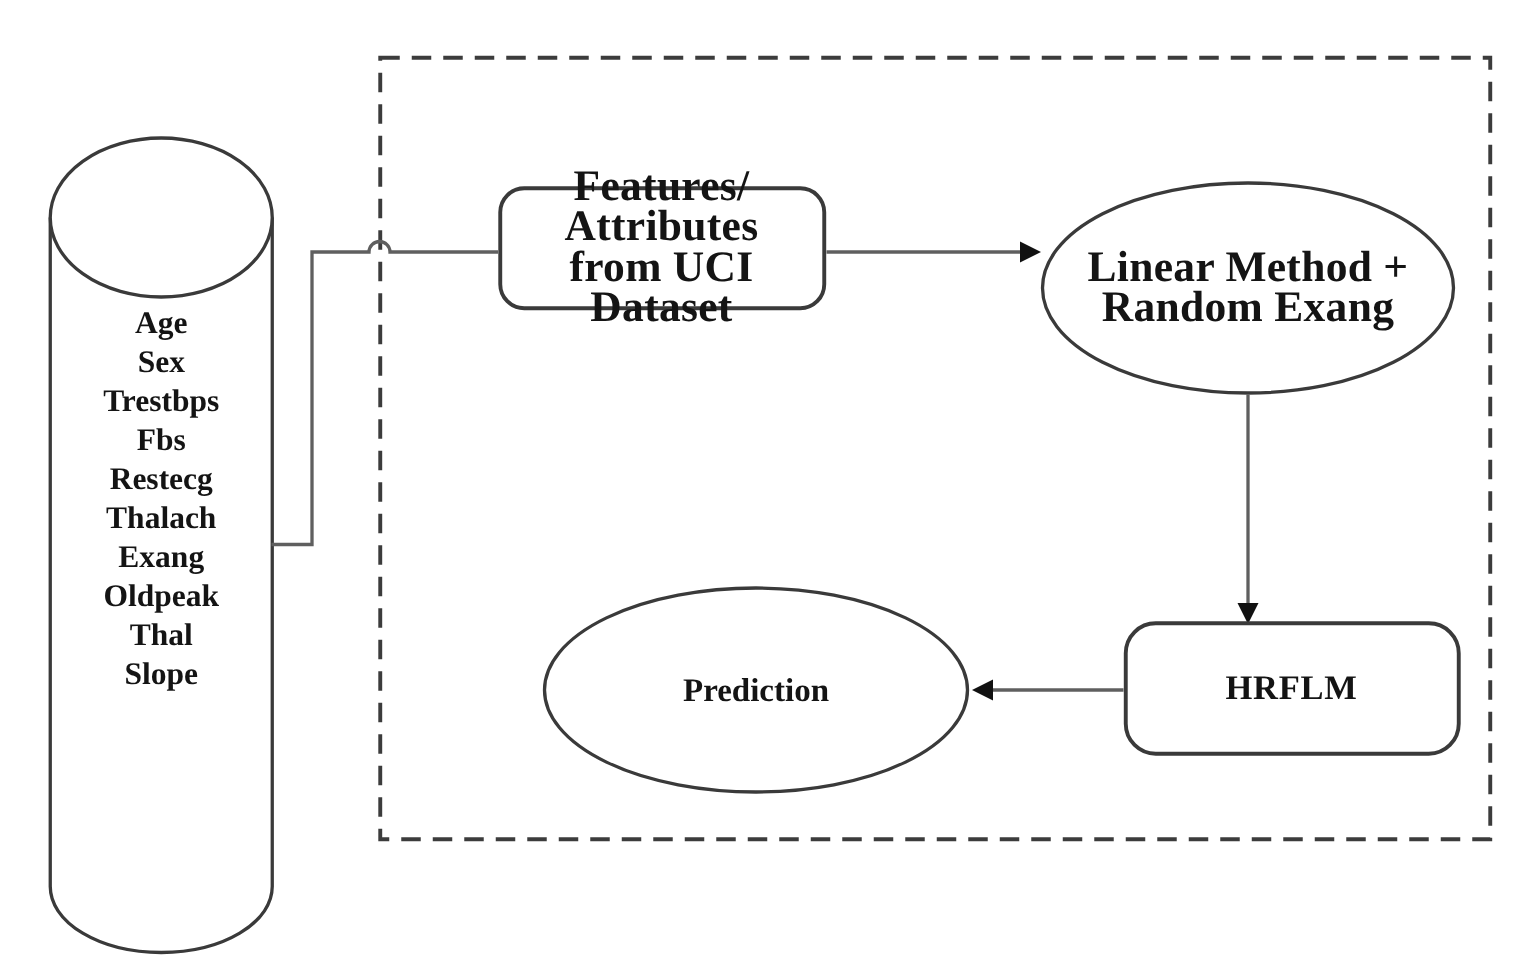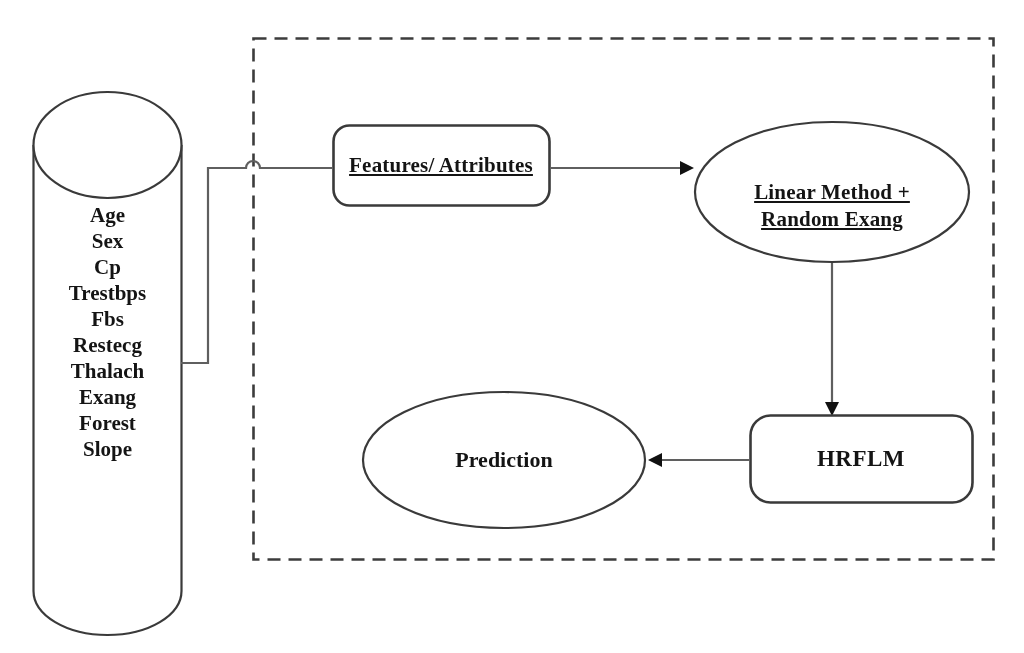--- a/index.html
+++ b/index.html
@@ -16,21 +16,21 @@
     position: absolute;
     display: flex;
     flex-direction: column;
     align-items: center;
     justify-content: center;
     text-align: center;
     color: #141414;
     font-weight: bold;
     pointer-events: none;
   }
-  .node-label { font-size: 21px; line-height: 27px; letter-spacing: 0.2px; text-decoration: underline; }
+  .node-label { font-size: 29px; line-height: 27px; letter-spacing: 0.2px; }
   .hrflm-label { font-size: 23px; letter-spacing: 0.5px; }
   .pred-label  { font-size: 22px; }
   .db-list {
     position: absolute;
     left: 33px; top: 202px; width: 149px;
     text-align: center;
     font-size: 21px;
     font-weight: bold;
     line-height: 26px;
     color: #141414;
@@ -66,35 +66,36 @@
 
     <line x1="749" y1="460" x2="660" y2="460" stroke-width="2.2" stroke="#5f5f5f"></line>
     <polygon points="648,460 662,453 662,467" fill="#111111"></polygon>
 
     <ellipse cx="504" cy="460" rx="141" ry="68" fill="#ffffff" stroke-width="2.2" stroke="#3a3a3a"></ellipse>
   </svg>
 
   <div class="db-list">
     <div>Age</div>
     <div>Sex</div>
-    <div>Cp</div>
     <div>Trestbps</div>
     <div>Fbs</div>
     <div>Restecg</div>
     <div>Thalach</div>
     <div>Exang</div>
-    <div>Forest</div>
+    <div>Oldpeak</div>
+    <div>Thal</div>
     <div>Slope</div>
   </div>
 
   <div class="label node-label" style="left:333px; top:125px; width:216px; height:80px;">
     <div>Features/ Attributes</div>
+    <div>from UCI Dataset</div>
   </div>
 
-  <div class="label node-label" style="left:695px; top:136px; width:274px; height:140px;">
+  <div class="label node-label" style="left:695px; top:122px; width:274px; height:140px;">
     <div>Linear Method +</div>
     <div>Random Exang</div>
   </div>
 
   <div class="label hrflm-label" style="left:750px; top:415px; width:222px; height:87px;text-align:right;">
     <div>HRFLM</div>
   </div>
 
   <div class="label pred-label" style="left:363px; top:392px; width:282px; height:136px;text-align:right;">
     <div>Prediction</div>

